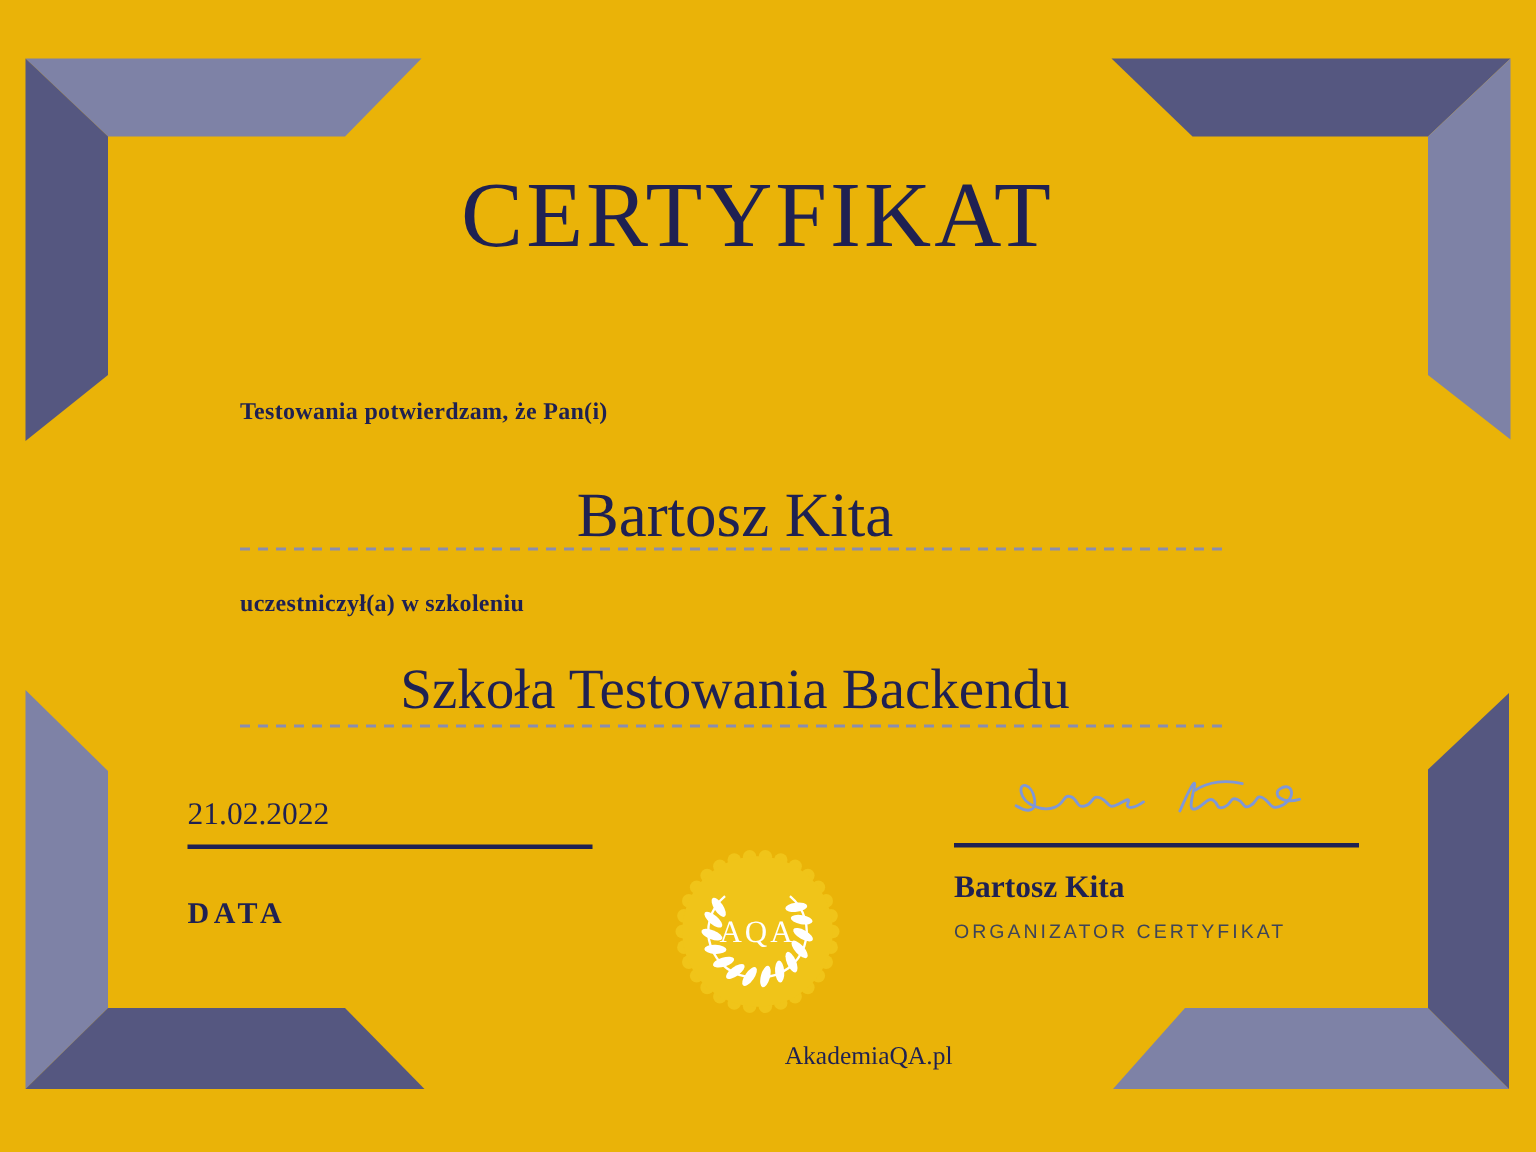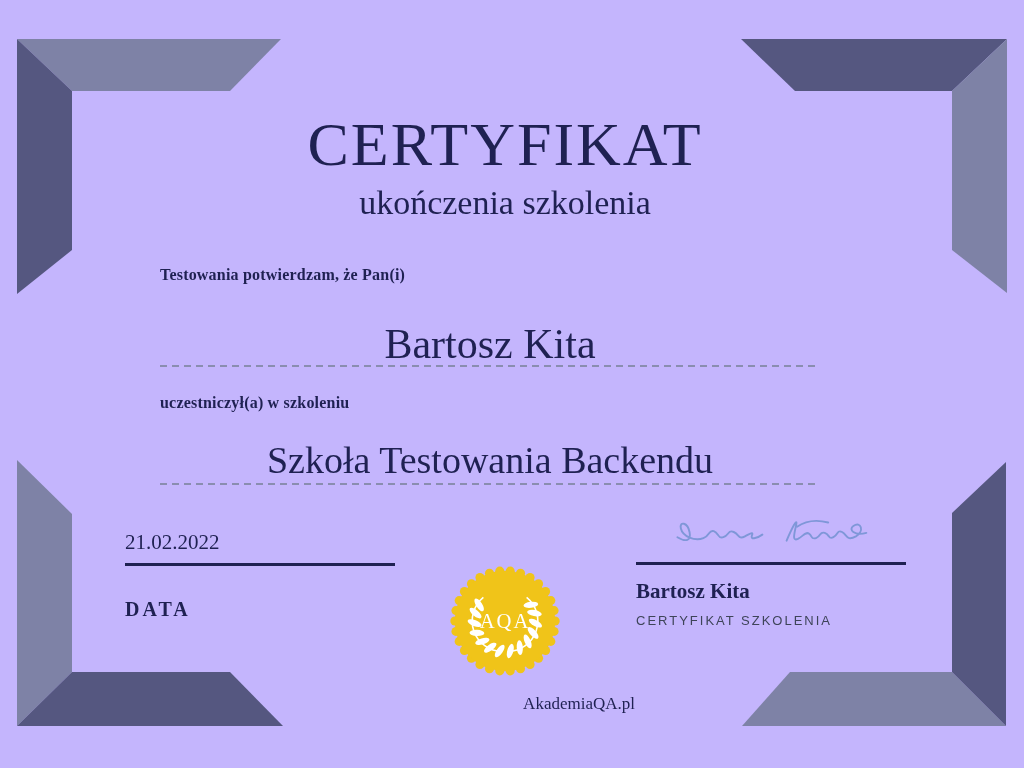--- a/index.html
+++ b/index.html
@@ -1,18 +1,18 @@
 <!DOCTYPE html>
 <html><head>
 <meta charset="utf-8">
 <style>
   html,body{margin:0;padding:0;}
   body{width:1024px;height:768px;background:#ffffff;overflow:hidden;
        font-family:"Liberation Serif","DejaVu Serif",serif;}
-  .stage{position:relative;width:1024px;height:768px;background:#c4b5fd;}
+  .stage{position:relative;width:1024px;height:768px;background:#eab308;}
   .frame-svg{position:absolute;left:0;top:0;z-index:0;}
   .layer{position:absolute;z-index:1;}
   .title{left:0;top:110px;width:1010px;text-align:center;font-size:62px;line-height:68px;
          letter-spacing:2px;color:#1F2152;}
   .subtitle{left:0;top:184px;width:1010px;text-align:center;font-size:34px;line-height:38px;color:#1F2152;}
   .small-label{left:160px;font-size:16px;font-weight:bold;color:#1F2152;letter-spacing:.2px;}
   .big-line{left:160px;width:660px;text-align:center;color:#1F2152;}
   .recipient{top:320px;font-size:42px;line-height:48px;}
   .course{top:438px;font-size:38px;line-height:44px;}
   .dashed{left:160px;width:660px;height:2px;
@@ -39,21 +39,20 @@
     <polygon points="17,39 72,91 72,250 17,294" fill="#555780"></polygon>
     <polygon points="1007,39 741,39 795,91 952,91" fill="#555780"></polygon>
     <polygon points="1007,39 952,91 952,250 1007,293" fill="#7E82A6"></polygon>
     <polygon points="17,726 17,460 72,514 72,672" fill="#7E82A6"></polygon>
     <polygon points="17,726 72,672 230,672 283,726" fill="#555780"></polygon>
     <polygon points="1006,726 742,726 790,672 952,672" fill="#7E82A6"></polygon>
     <polygon points="1006,726 952,672 952,513 1006,462" fill="#555780"></polygon>
   </svg>
 
   <div class="layer title">CERTYFIKAT</div>
-  <div class="layer subtitle">ukończenia szkolenia</div>
 
   <div class="layer small-label" style="top:266px;">Testowania potwierdzam, że Pan(i)</div>
   <div class="layer big-line recipient">Bartosz Kita</div>
   <div class="layer dashed" style="top:365px;"></div>
 
   <div class="layer small-label" style="top:394px;">uczestniczył(a) w szkoleniu</div>
   <div class="layer big-line course">Szkoła Testowania Backendu</div>
   <div class="layer dashed" style="top:483px;"></div>
 
   <div class="layer sign-group" style="left:125px;top:530px;">
@@ -65,21 +64,21 @@
   <div class="layer sign-group" style="left:636px;top:506px;">
     <svg width="250" height="52" viewBox="0 0 240 60" style="display:block;margin:0 auto;">
       <g fill="none" stroke-width="2.2" stroke-linecap="round" stroke-linejoin="round" stroke="#7F97D8">
         <path d="M12,36 C22,42 28,40 26,30 C24,19 14,17 16,26 C18,35 32,41 42,37 C50,34 48,27 54,29 C60,31 58,38 65,36 C72,34 70,27 77,30 C84,33 82,39 90,35 C96,32 100,29 98,34 C96,39 103,38 110,33"></path>
         <path d="M138,40 C144,26 151,12 149,22 C147,32 144,41 151,38 C157,35 160,29 164,32 C168,35 166,39 172,37 C178,35 176,29 182,31 C188,33 186,39 192,36 C198,33 196,27 202,30 C208,33 207,41 218,35 C228,29 224,17 215,23 C209,27 216,35 230,31"></path>
         <path d="M150,24 C160,17 174,16 186,19"></path>
       </g>
     </svg>
     <div class="solid-line" style="margin-top:4px;"></div>
     <div class="org-name" style="margin-top:14px;">Bartosz Kita</div>
-    <div class="org-role" style="margin-top:9px;">CERTYFIKAT SZKOLENIA</div>
+    <div class="org-role" style="margin-top:9px;">ORGANIZATOR CERTYFIKAT</div>
   </div>
 
   <div class="layer seal-wrap">
     <svg id="seal-svg" width="118" height="118" viewBox="0 0 120 120">
       <g id="seal-shape">
           <circle cx="111.00" cy="60.00" r="4.6" fill="#F0C419"></circle>
           <circle cx="109.89" cy="70.60" r="4.6" fill="#F0C419"></circle>
           <circle cx="106.59" cy="80.74" r="4.6" fill="#F0C419"></circle>
           <circle cx="101.26" cy="89.98" r="4.6" fill="#F0C419"></circle>
           <circle cx="94.13" cy="97.90" r="4.6" fill="#F0C419"></circle>

